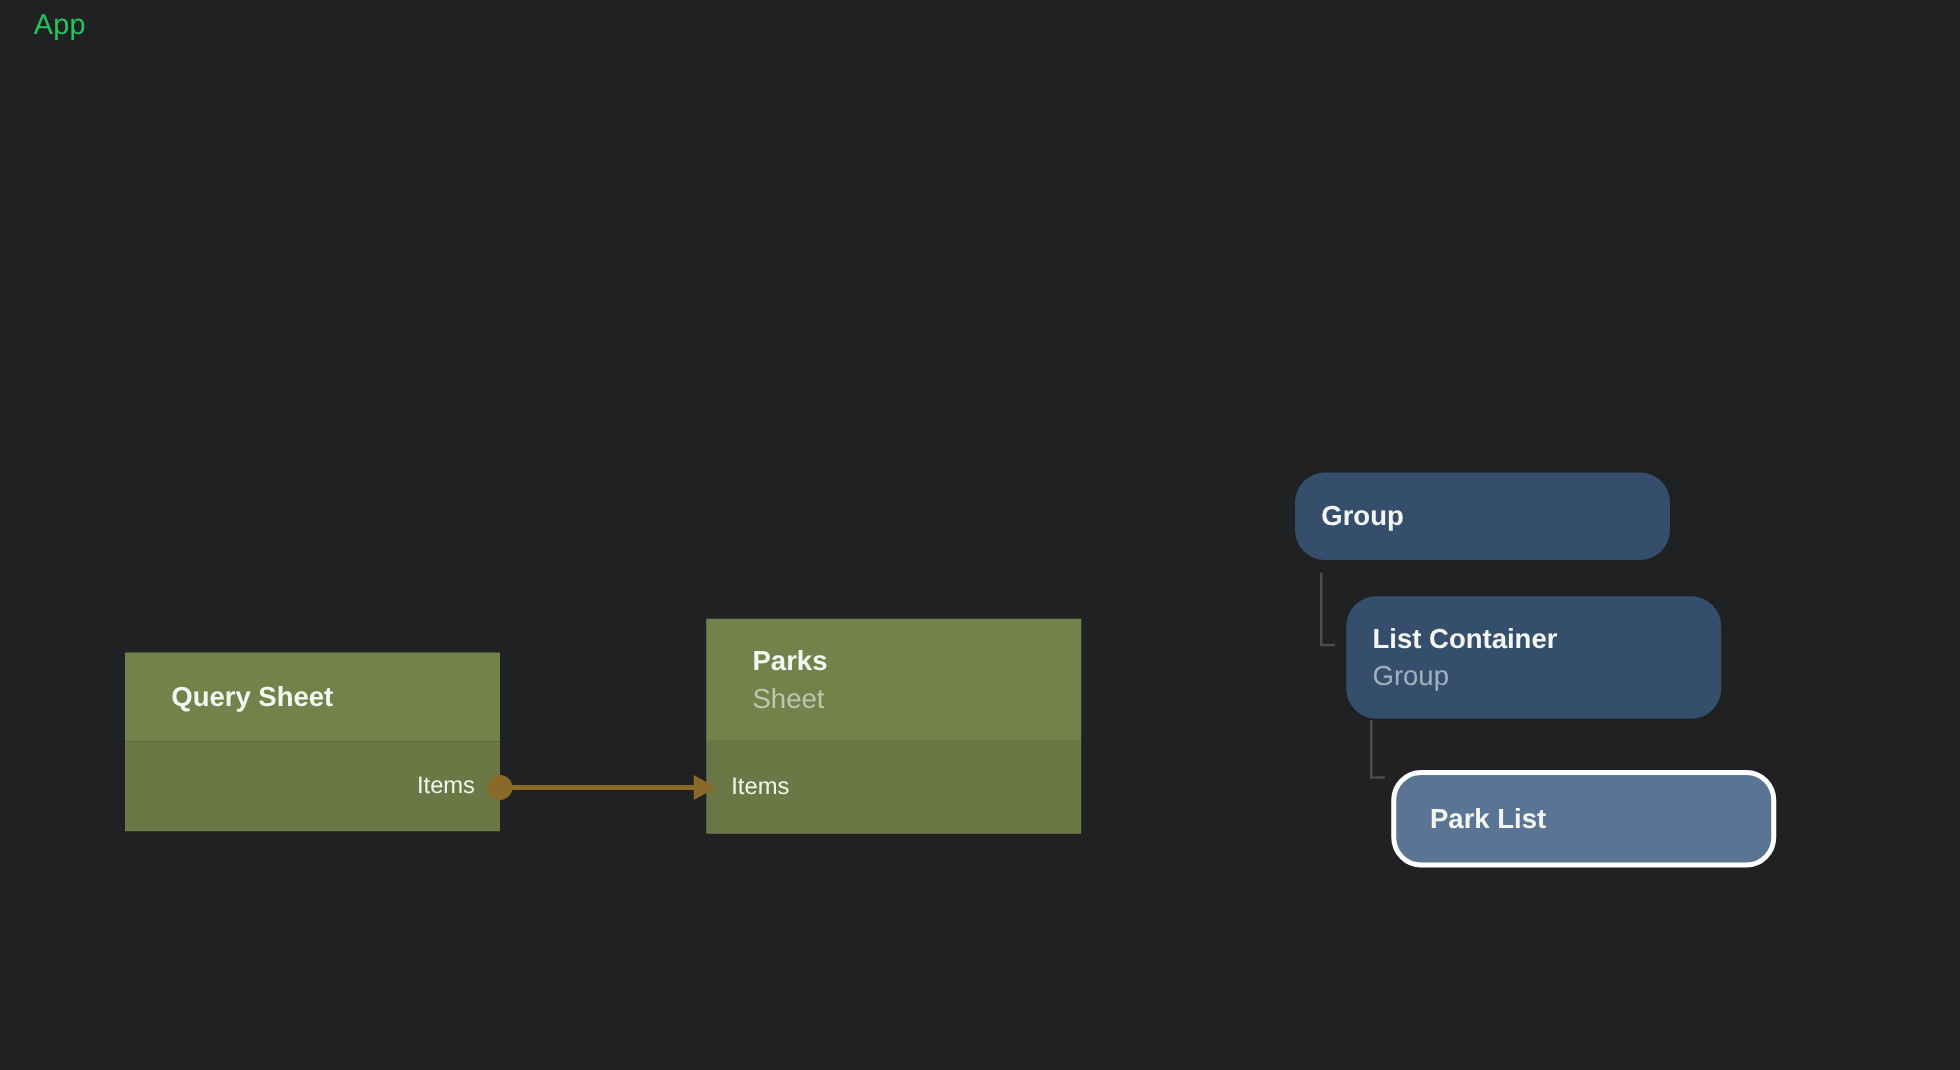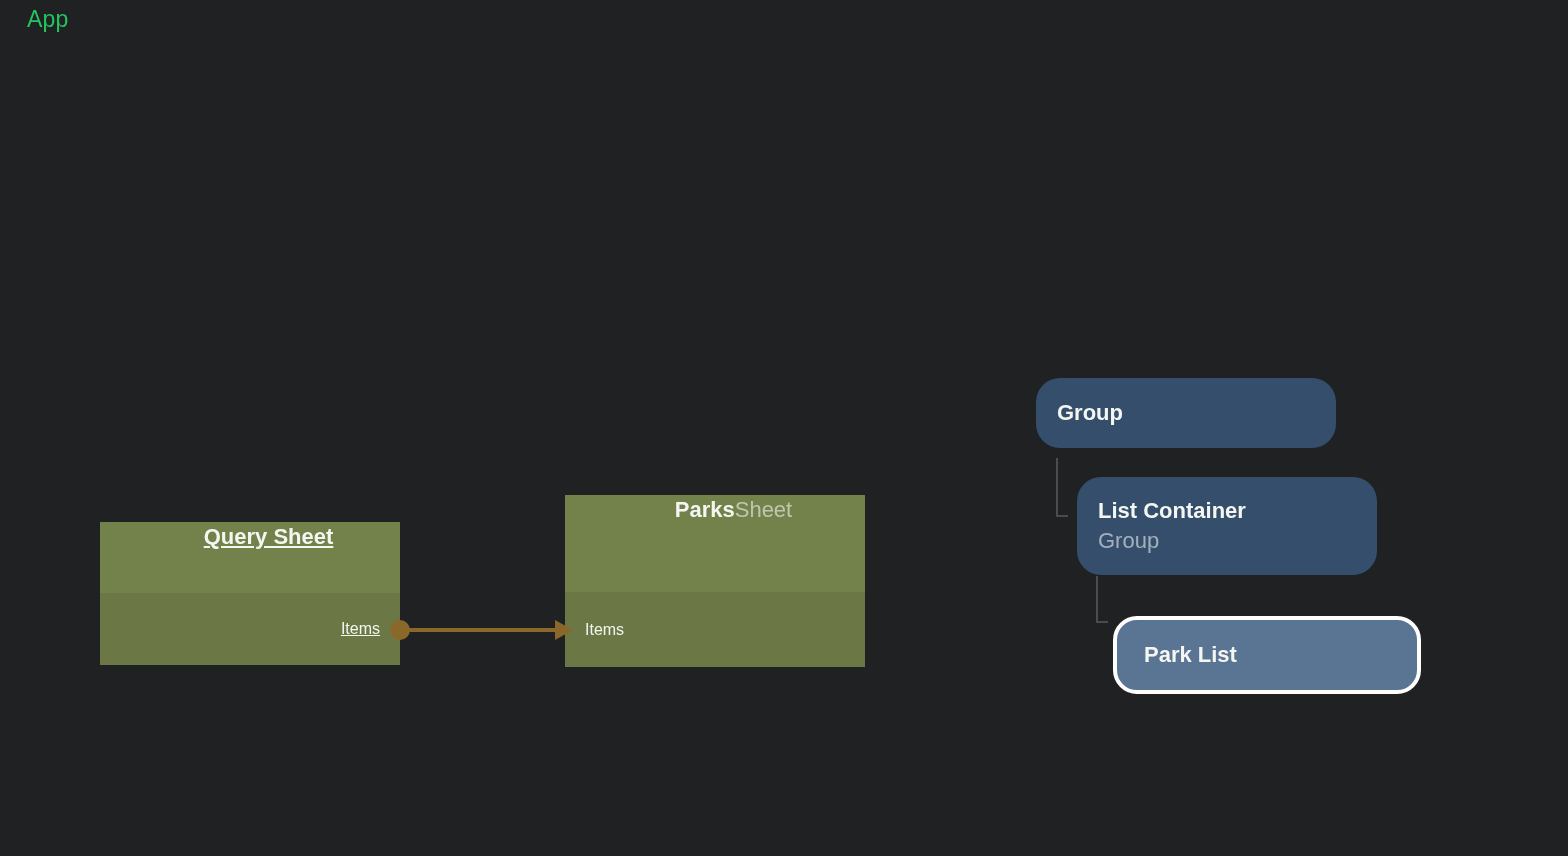--- a/index.html
+++ b/index.html
@@ -27,30 +27,30 @@
   }
 
   
   .node{position:absolute;color:#f4f6f2;border-radius:24px;}
   .node .title{font-size:22px;font-weight:600;color:#f4f6f2;line-height:30px;}
   .node .subtitle{font-size:22px;font-weight:400;color:rgba(255,255,255,0.55);line-height:30px;}
 
   
   .node-green-header{
     background:var(--green-header);
-    display:flex;flex-direction:row;justify-content:center;
+    display:flex;flex-direction:column;justify-content:center;
     padding-left:37px;
   }
   .node-green-body{
     background:var(--green-body);
     display:flex;align-items:center;
   }
-  .port-label{font-size:16px;color:#f2f4ee;}
+  .port-label{font-size:19px;color:#f2f4ee;}
 
-  .query-sheet{left:100px;top:522px;width:300px;height:184px;text-decoration:underline;}
+  .query-sheet{left:100px;top:522px;width:300px;height:184px;}
   .query-sheet .node-green-header{height:71px;}
   .query-sheet .node-green-body{height:72px;justify-content:flex-end;padding-right:20px;}
 
   .parks{left:565px;top:495px;width:300px;height:172px;}
   .parks .node-green-header{height:97px;}
   .parks .node-green-body{height:75px;justify-content:flex-start;padding-left:20px;}
 
   
   .edge-dot{
     position:absolute;left:390px;top:620px;width:20px;height:20px;

